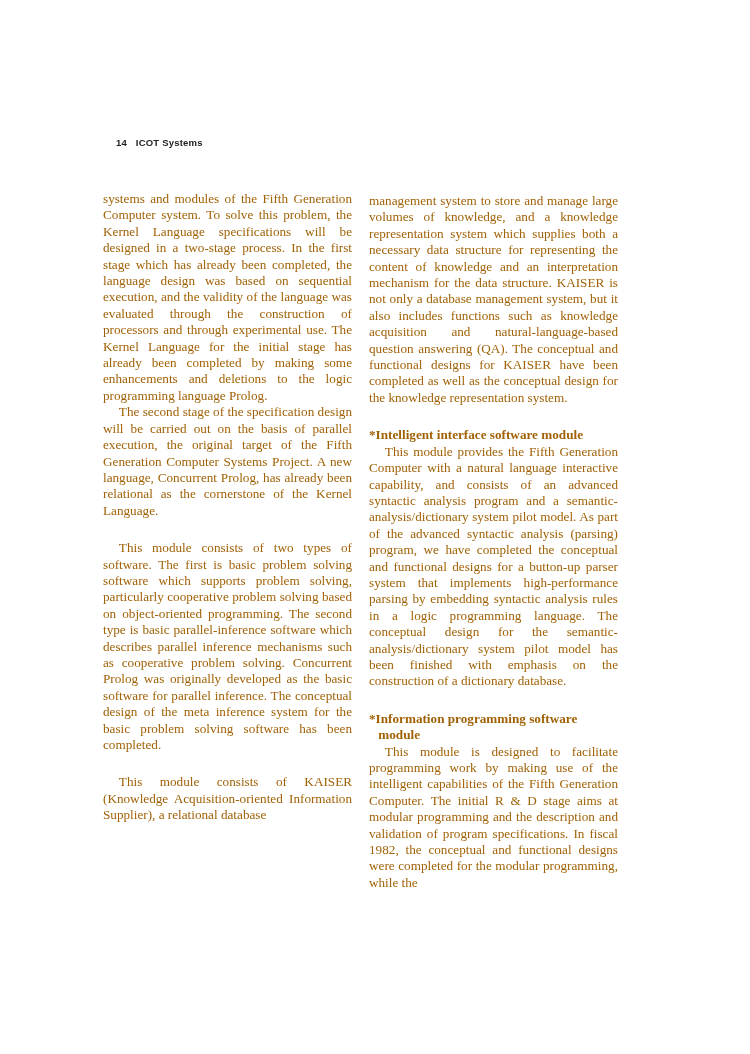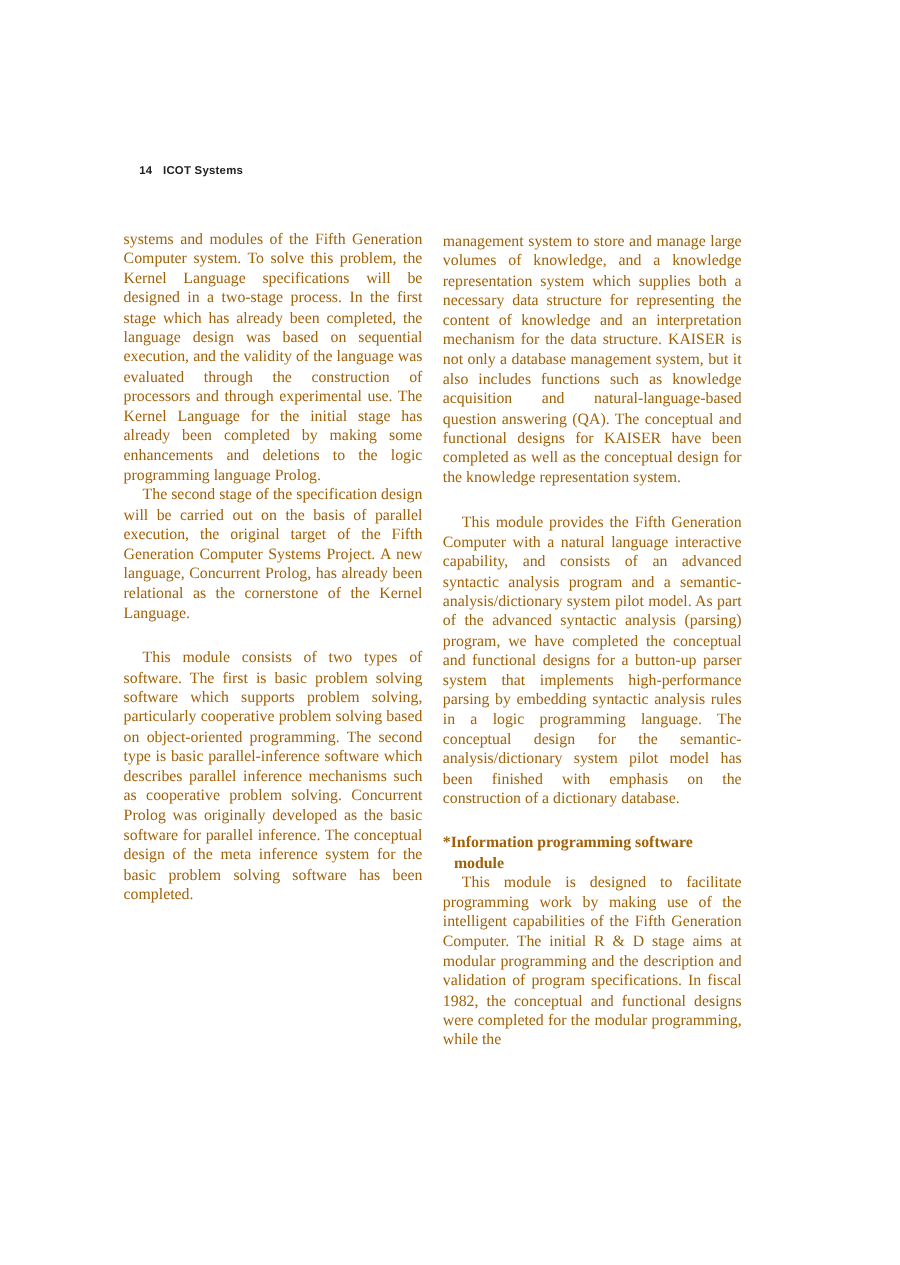--- a/index.html
+++ b/index.html
@@ -33,22 +33,24 @@
   <span class="num">14</span>
   <span>ICOT Systems</span>
 </div>
 
 <div class="col left">
   <p>systems and modules of the Fifth Generation Computer system. To solve this problem, the Kernel Language specifications will be designed in a two-stage process. In the first stage which has already been completed, the language design was based on sequential execution, and the validity of the language was evaluated through the construction of processors and through experimental use. The Kernel Language for the initial stage has already been completed by making some enhancements and deletions to the logic programming language Prolog.</p>
   <p class="indent">The second stage of the specification design will be carried out on the basis of parallel execution, the original target of the Fifth Generation Computer Systems Project. A new language, Concurrent Prolog, has already been relational as the cornerstone of the Kernel Language.</p>
   <div class="gap-l"></div>
   <p class="indent">This module consists of two types of software. The first is basic problem solving software which supports problem solving, particularly cooperative problem solving based on object-oriented programming. The second type is basic parallel-inference software which describes parallel inference mechanisms such as cooperative problem solving. Concurrent Prolog was originally developed as the basic software for parallel inference. The conceptual design of the meta inference system for the basic problem solving software has been completed.</p>
   <div class="gap-l"></div>
+  <p class="indent">This module consists of KAISER (Knowledge Acquisition-oriented Information Supplier), a relational database</p>
 </div>
 
 <div class="col right">
   <p>management system to store and manage large volumes of knowledge, and a knowledge representation system which supplies both a necessary data structure for representing the content of knowledge and an interpretation mechanism for the data structure. KAISER is not only a database management system, but it also includes functions such as knowledge acquisition and natural-language-based question answering (QA). The conceptual and functional designs for KAISER have been completed as well as the conceptual design for the knowledge representation system.</p>
   <div class="gap-r"></div>
+  <h3>*Intelligent interface software module</h3>
   <p class="indent">This module provides the Fifth Generation Computer with a natural language interactive capability, and consists of an advanced syntactic analysis program and a semantic-analysis/dictionary system pilot model. As part of the advanced syntactic analysis (parsing) program, we have completed the conceptual and functional designs for a button-up parser system that implements high-performance parsing by embedding syntactic analysis rules in a logic programming language. The conceptual design for the semantic-analysis/dictionary system pilot model has been finished with emphasis on the construction of a dictionary database.</p>
   <div class="gap-r"></div>
   <h3>*Information programming software module</h3>
   <p class="indent">This module is designed to facilitate programming work by making use of the intelligent capabilities of the Fifth Generation Computer. The initial R &amp; D stage aims at modular programming and the description and validation of program specifications. In fiscal 1982, the conceptual and functional designs were completed for the modular programming, while the</p>
 </div>
 
 </body></html>

